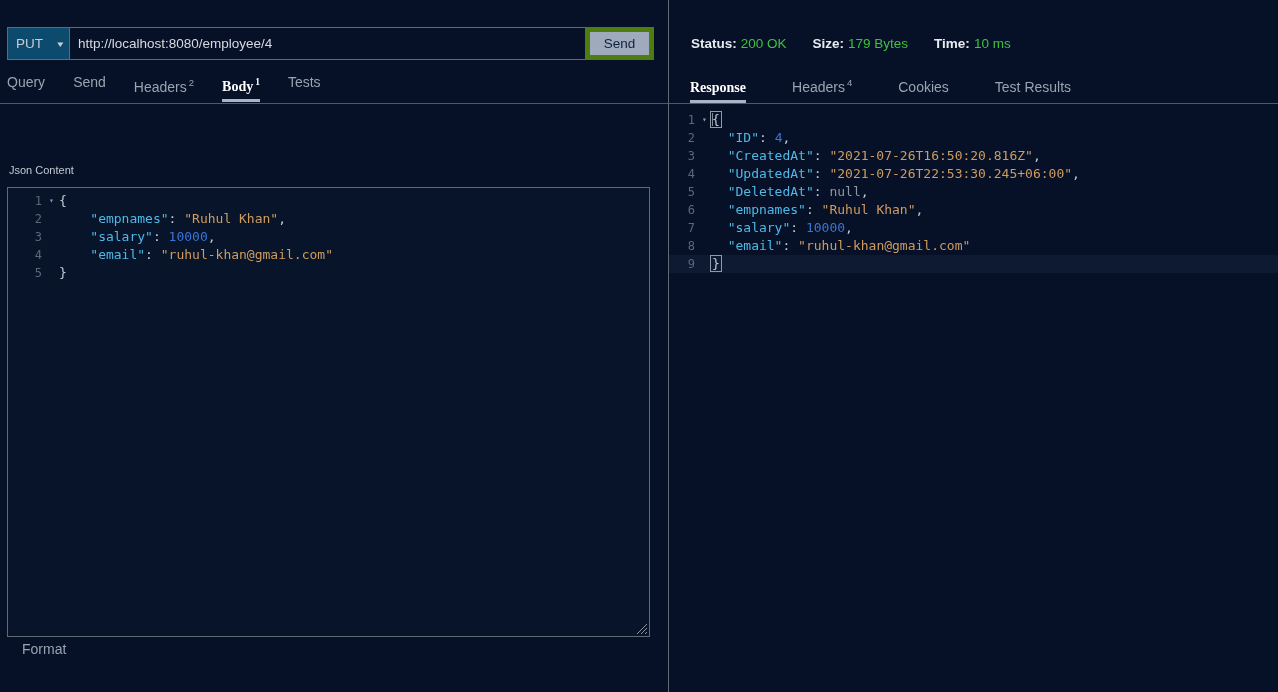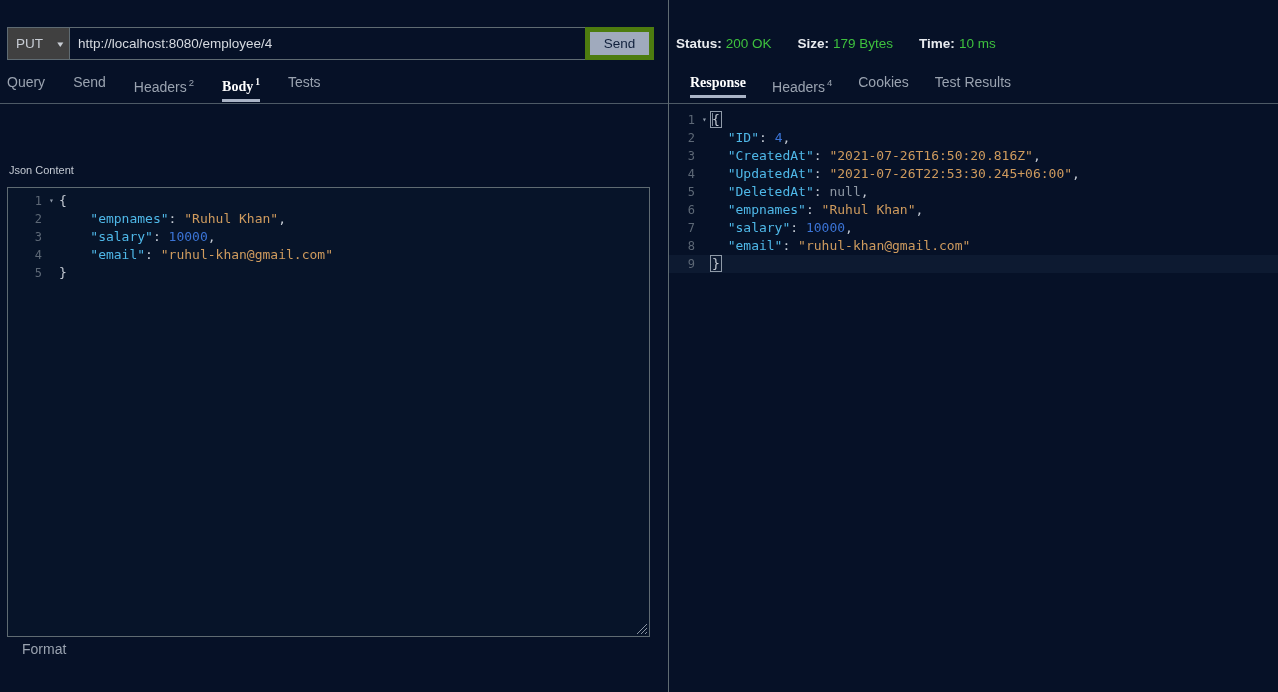--- a/index.html
+++ b/index.html
@@ -36,21 +36,21 @@
   
   .url-row {
     position: absolute;
     left: 7px; top: 27px;
     width: 647px; height: 33px;
     display: flex;
     align-items: stretch;
   }
   .method-select {
     width: 62px;
-    background: #404040;
+    background: #0c4a6e;
     border: 1px solid #5f6b72;
     border-right: none;
     color: #c8cdd4;
     font-size: 13.5px;
     font-family: "Liberation Sans", sans-serif;
     padding: 0 4px 0 8px;
     display: flex;
     align-items: center;
     justify-content: space-between;
     cursor: pointer;
@@ -170,34 +170,35 @@
   .right-panel {
     position: relative;
     width: 610px;
     height: 692px;
     margin-left: 1px;
     background: #061127;
     flex: 0 0 609px;
   }
   .status-bar {
     position: absolute;
-    left: 7px; top: 36px;
+    left: 22px; top: 36px;
     display: flex;
     align-items: center;
     font-size: 13.5px;
   }
   .status-group { margin-right: 26px; white-space: nowrap; }
   .status-group .k { color: #e8ebef; font-weight: bold; }
   .status-group .v { color: #3ec13e; margin-left: 4px; }
 
   .resp-tabs {
     position: absolute;
     left: 21px; top: 74px;
     display: flex;
-    align-items: flex-start;
+    align-items: flex-end;
+    gap: 20px;
   }
   .resp-tabs .tab { margin-right: 26px; }
   .right-hr {
     position: absolute;
     left: 0; width: 609px; height: 1px;
     background: #4d5a66;
     top: 103px;
   }
 
   .resp-code {

